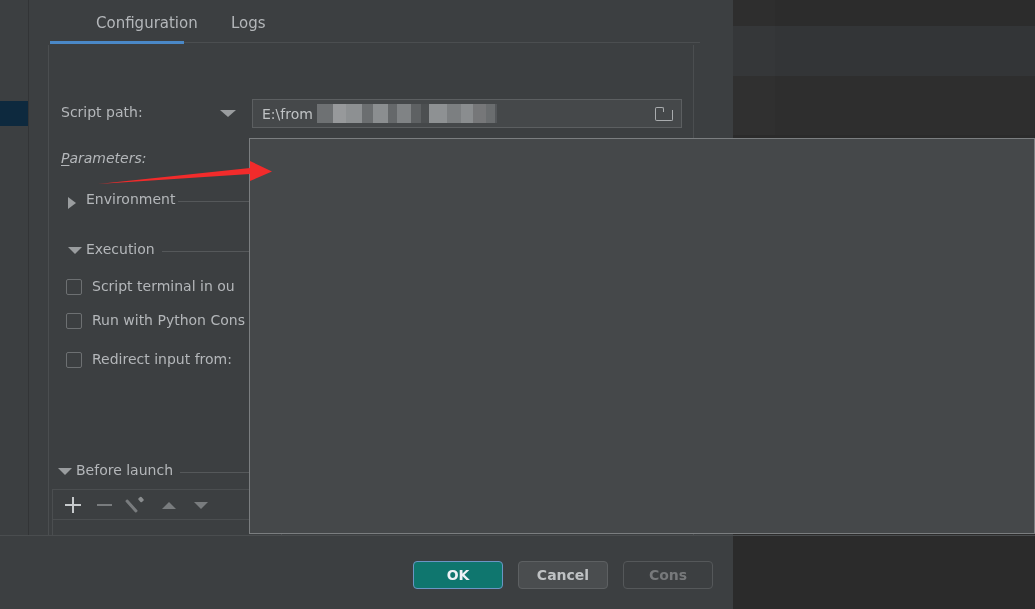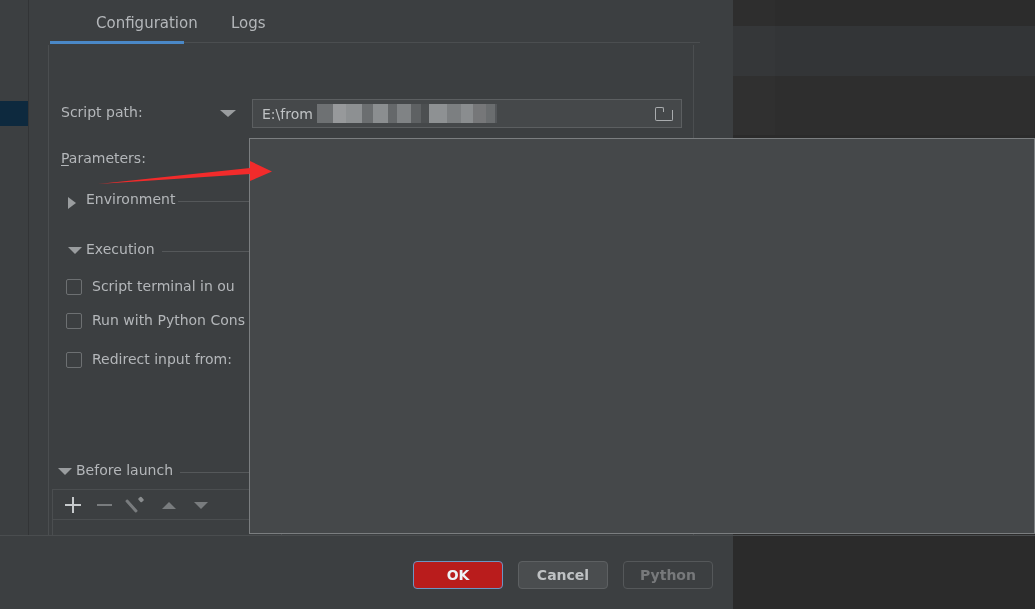--- a/index.html
+++ b/index.html
@@ -193,21 +193,21 @@
     content: "";
     position: absolute;
     left: 0; top: 0px;
     width: 7px; height: 4px;
     border: 1.6px solid #a9acae;
     border-bottom: none;
     border-radius: 2px 2px 0 0;
   }
 
   
-  .lbl-params { left: 61px; top: 150px; }
+  .lbl-params { left: 61px; top: 150px; font-style: italic; }
 
   
   .section-row {
     position: absolute;
     height: 18px;
   }
   .twisty {
     position: absolute;
     left: 0; top: 4px;
     width: 0; height: 0;
@@ -366,21 +366,21 @@
     border-radius: 4px;
     display: flex;
     align-items: center;
     justify-content: center;
     cursor: default;
     white-space: nowrap;
     font-weight: bold;
   }
   .btn-ok {
     left: 413px; width: 90px;
-    background: #b91c1c;
+    background: #0f766e;
     border: 1px solid #6b95c4;
     color: #eef2f6;
     font-weight: bold;
   }
   .btn-cancel {
     left: 518px; width: 90px;
     background: #4a4d4f;
     border: 1px solid #5d6062;
   }
   .btn-apply {
@@ -501,21 +501,21 @@
       <div class="tb-btn tb-remove glyph-minus"></div>
       <div class="tb-btn tb-edit glyph-pencil"></div>
       <div class="tb-btn tb-up glyph-up"></div>
       <div class="tb-btn tb-down glyph-down"></div>
     </div>
     <div class="bl-list"></div>
 
     <div class="button-bar">
       <div class="btn btn-ok">OK</div>
       <div class="btn btn-cancel">Cancel</div>
-      <div class="btn btn-apply">Python</div>
+      <div class="btn btn-apply">Cons</div>
     </div>
   </div>
 
   <div class="overlay-panel"></div>
 
   <svg class="red-arrow" viewBox="0 0 186 34" xmlns="http://www.w3.org/2000/svg">
     <path d="M6,26 L158,10 L158,3 L180,13.5 L158,23 L158,16 Z" fill="#f22b2b"></path>
   </svg>
 
 </div>

